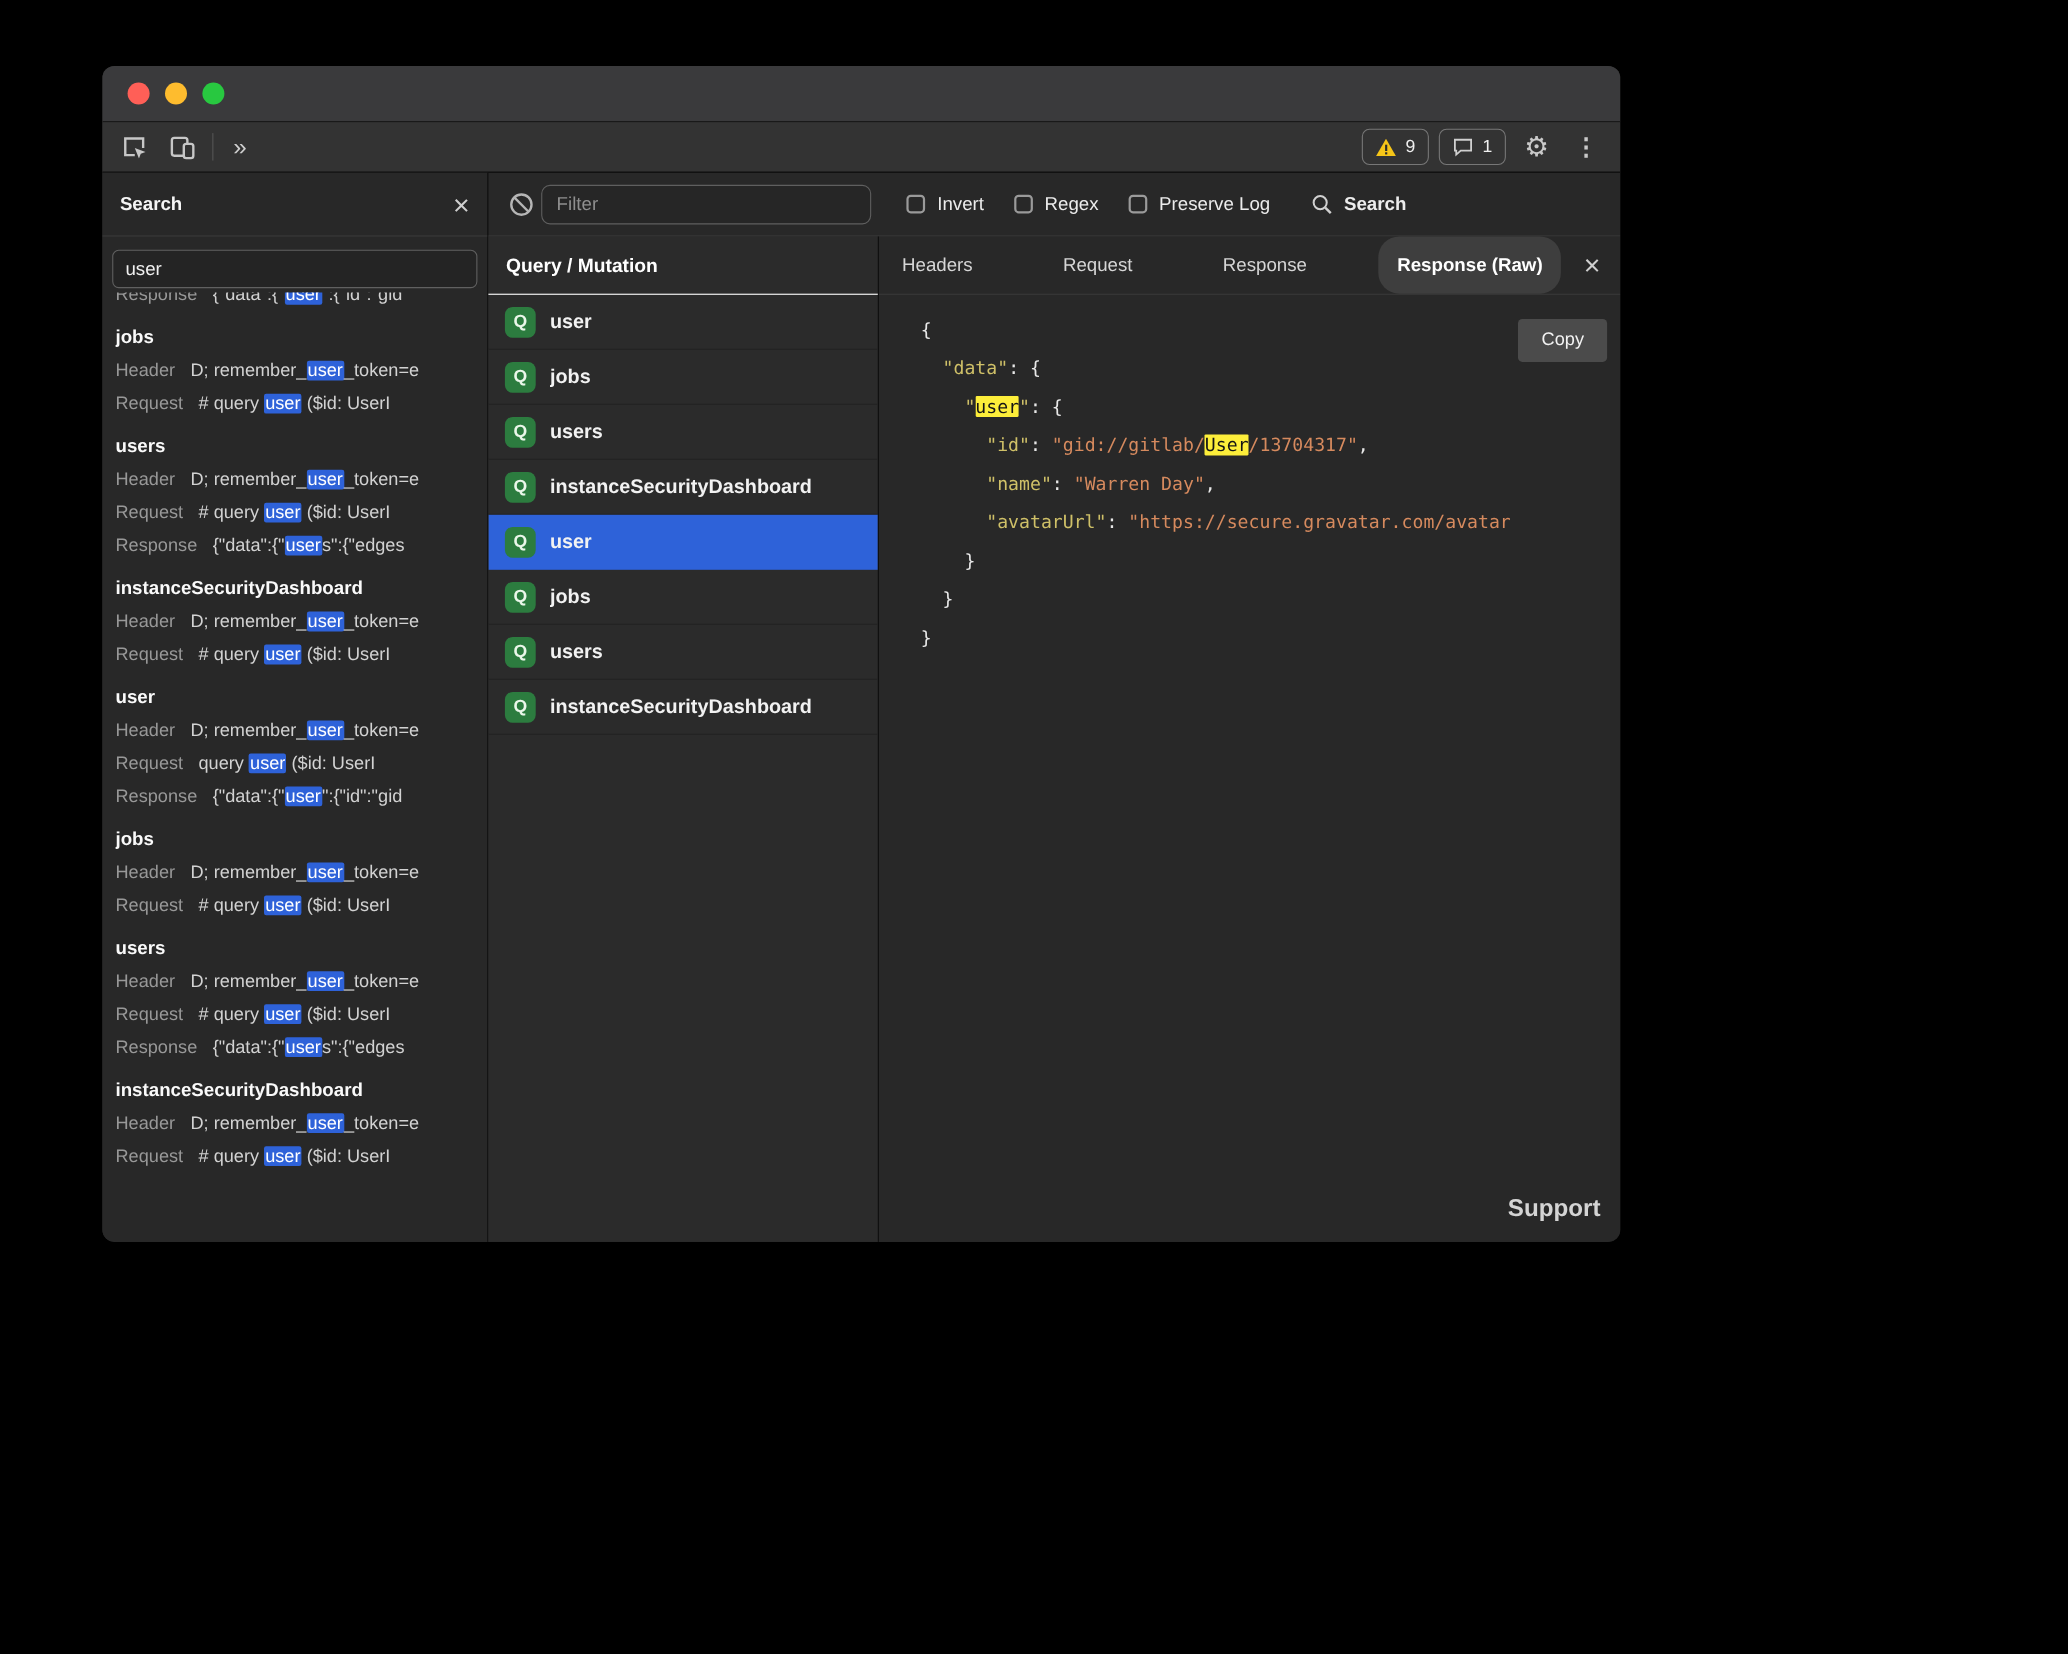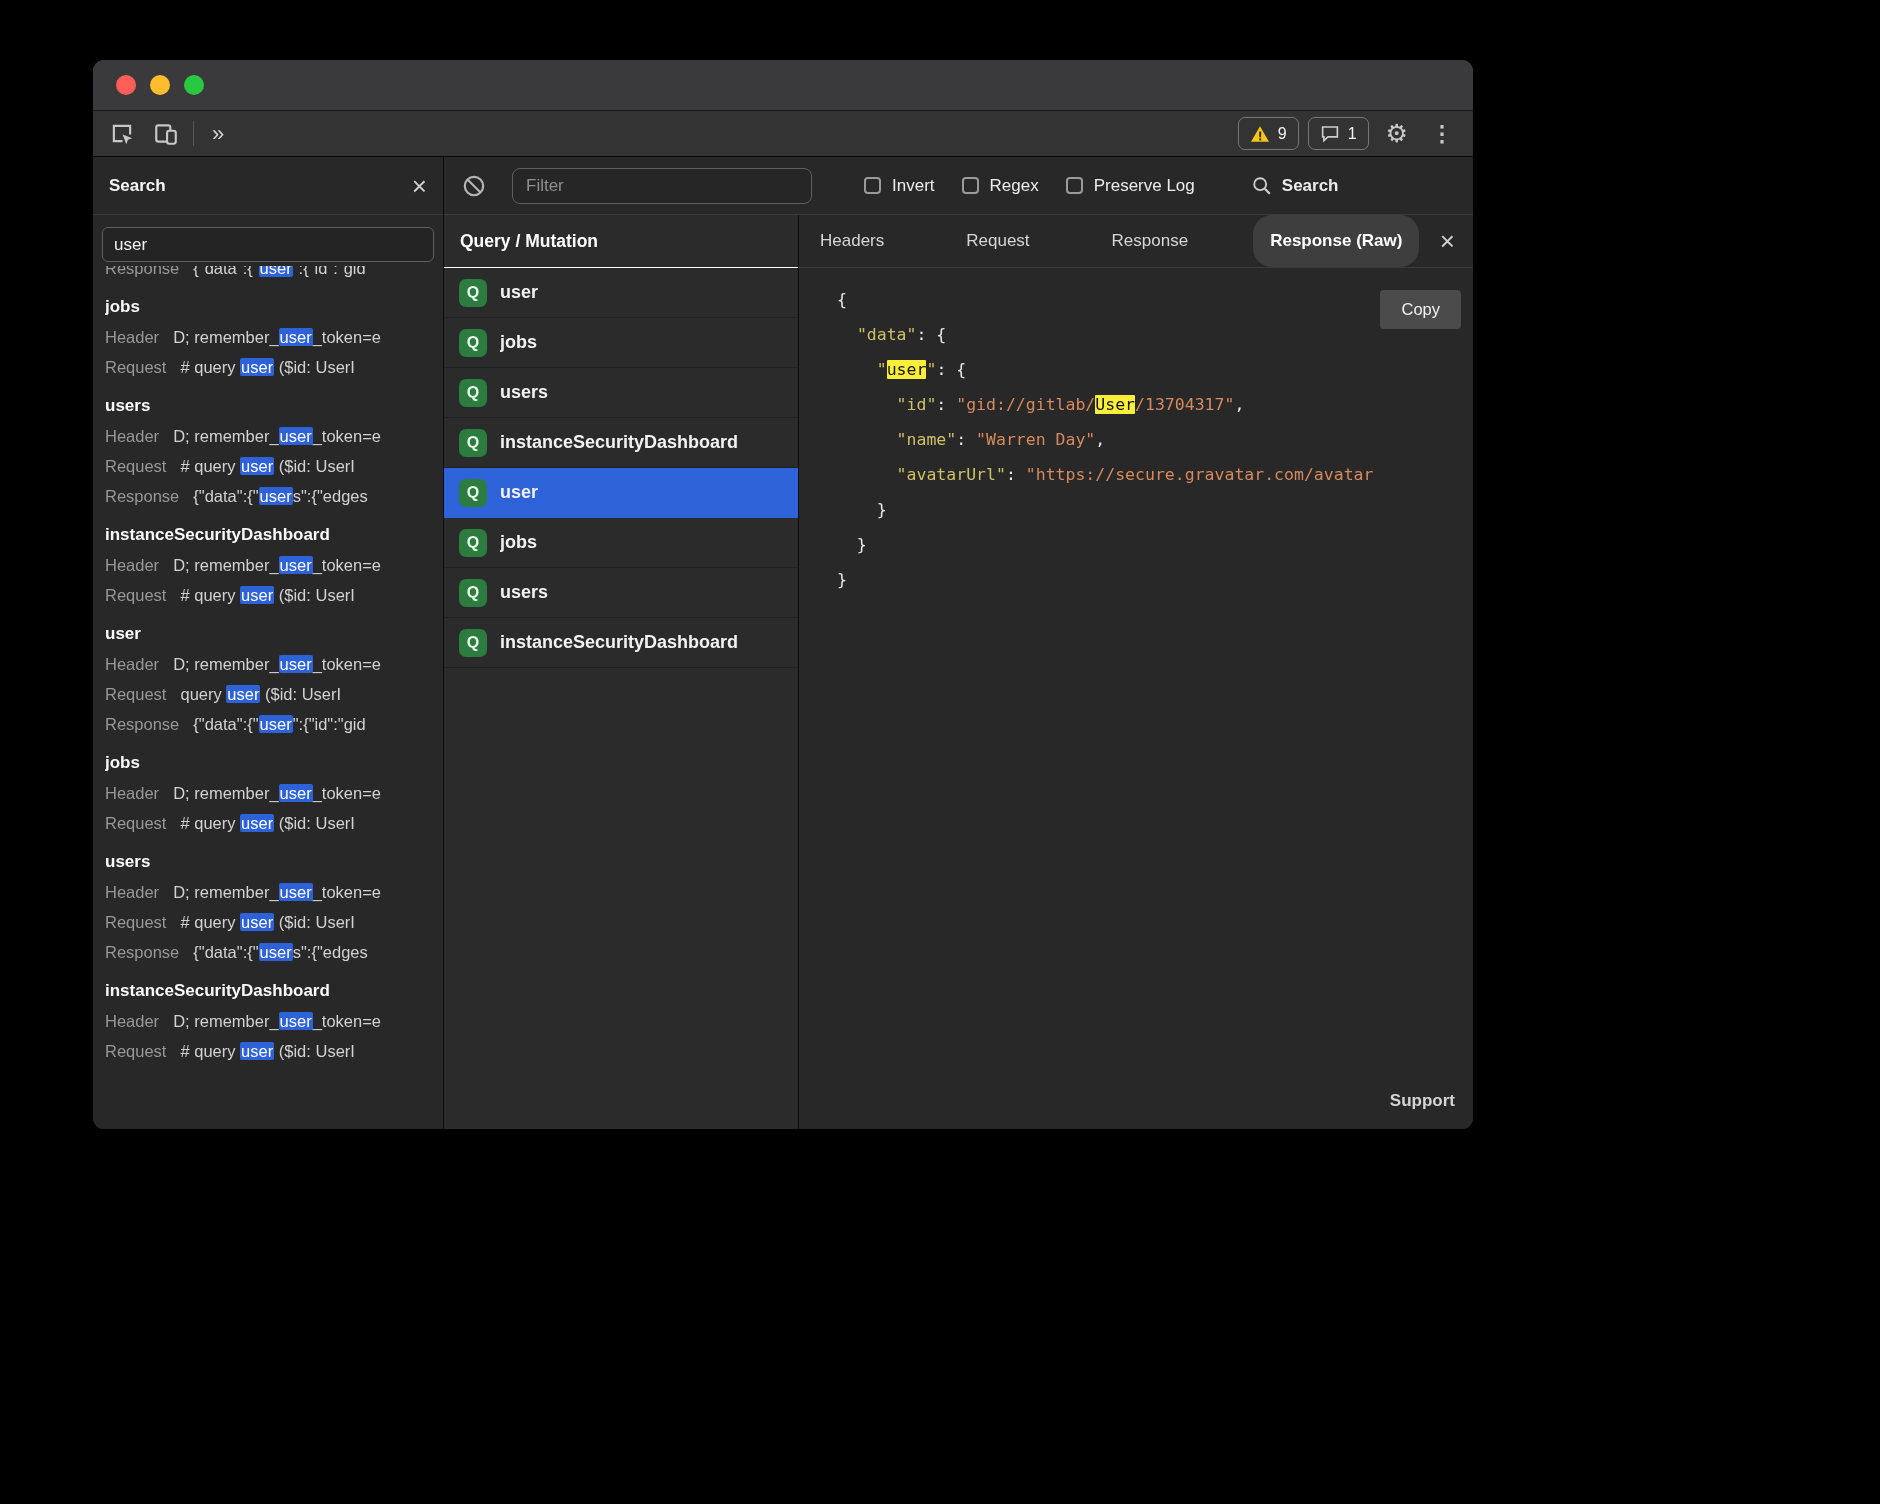--- a/index.html
+++ b/index.html
@@ -72,21 +72,21 @@
   .result-row.partial { margin-top: -13px; }
   .row-label { color: #989898; margin-right: 14px; }
   .hl { background: #2e62d9; color: #fff; border-radius: 2px; padding: 0 1px; }
   .result-group-name { color: #fafafa; font-weight: 700; font-size: 17px; line-height: 30px; margin-top: 9px; white-space: nowrap; overflow: hidden; }
   
   .right-area { flex: 1; min-width: 0; display: flex; flex-direction: column; }
   .filterbar {
     height: 57px; flex: 0 0 auto;
     border-bottom: 1px solid #3a3a3a;
     display: flex; align-items: center;
-    padding: 0 16px; gap: 24px;
+    padding: 0 16px; gap: 4px;
   }
   .block-icon { display: inline-flex; align-items: center; justify-content: center; width: 28px; height: 28px; }
   .filter-input {
     width: 300px; height: 36px; box-sizing: border-box;
     background: #262626; border: 1px solid #5f5f5f; border-radius: 8px;
     color: #eee; font-size: 17px; padding: 0 13px;
     font-family: "Liberation Sans", sans-serif; outline: none;
   }
   .filter-input::placeholder { color: #8f8f8f; }
   .cb-groups { display: flex; align-items: center; gap: 27px; margin-left: 28px; }
@@ -124,21 +124,21 @@
   .tok-p { color: #e8e8e8; }
   .tok-k { color: #cfc068; }
   .tok-v { color: #d68a5e; }
   .tok-h { background: #fdee3a; color: #151515; border-radius: 1px; }
   .copy-btn {
     position: absolute; top: 22px; right: 12px;
     background: #4b4b4b; color: #f2f2f2; border: none; border-radius: 4px;
     padding: 10px 21px; font-size: 16.5px;
     font-family: "Liberation Sans", sans-serif; cursor: default;
   }
-  .support { flex: 0 0 auto; text-align: right; padding: 12px 18px 18px; color: #d4d4d4; font-weight: 700; font-size: 17px; }
+  .support { flex: 0 0 auto; text-align: right; padding: 12px 18px 18px; color: #d4d4d4; font-weight: 700; font-size: 22px; }
   svg { display: block; }
 </style>
 </head>
 <body>
 
 <div class="window">
 
   <div class="titlebar">
     <div class="traffic">
       <span class="light red"></span>

